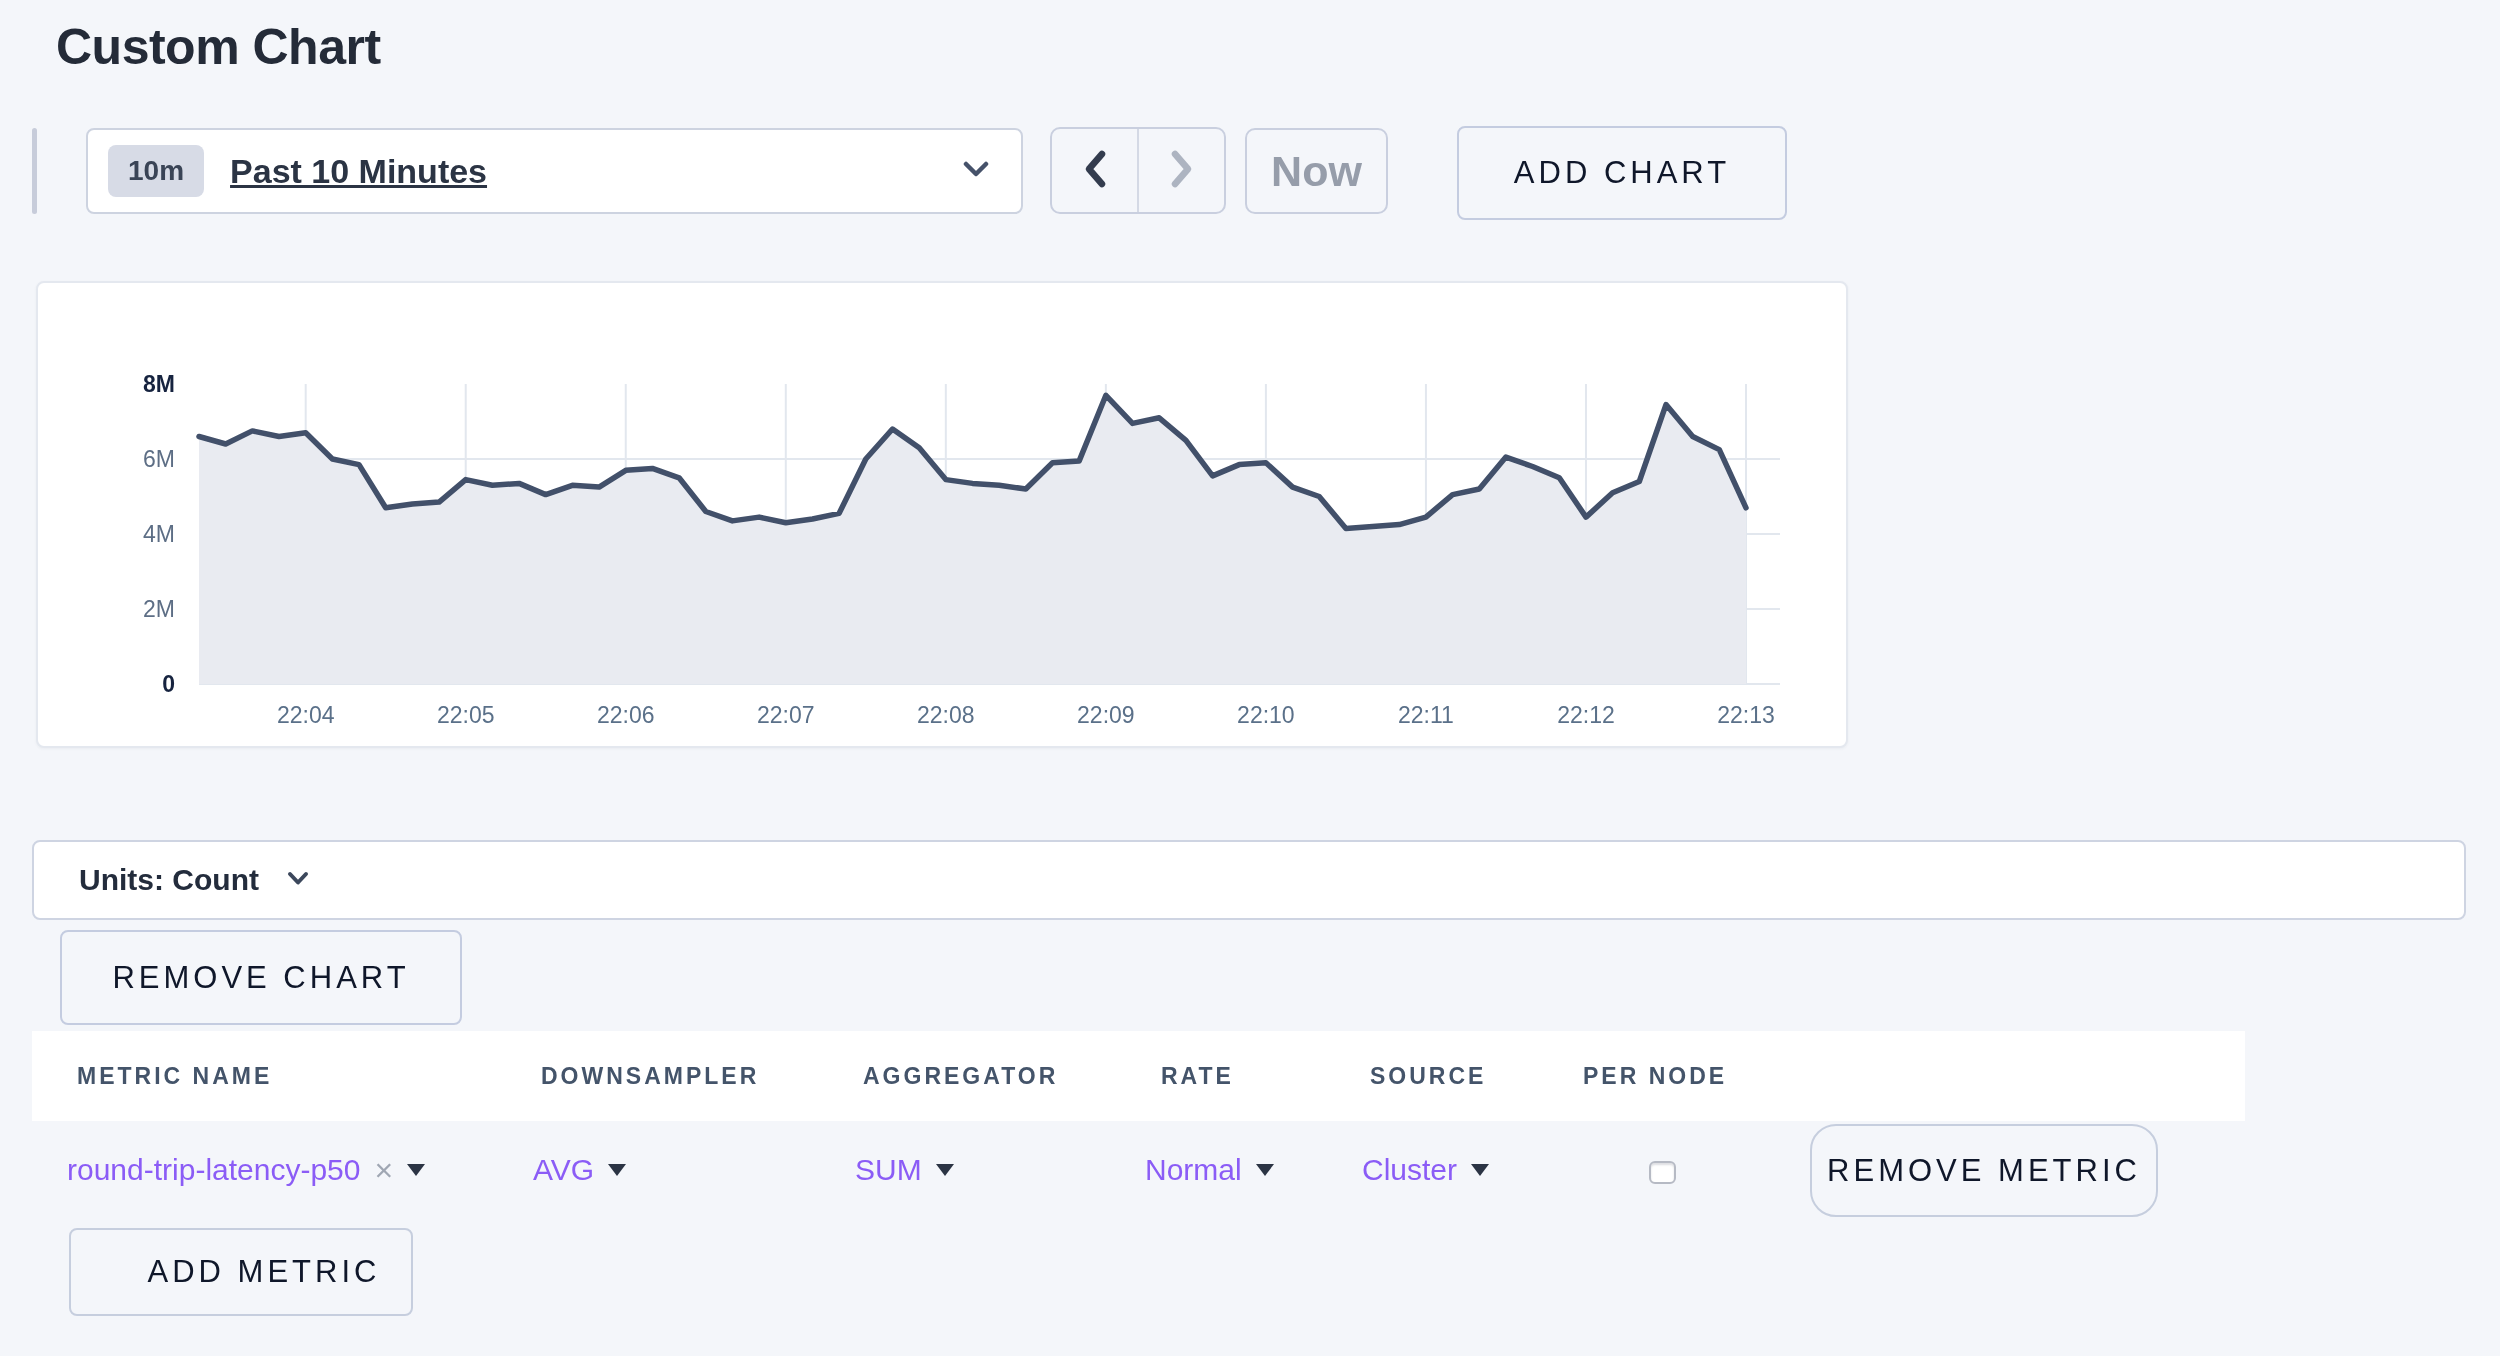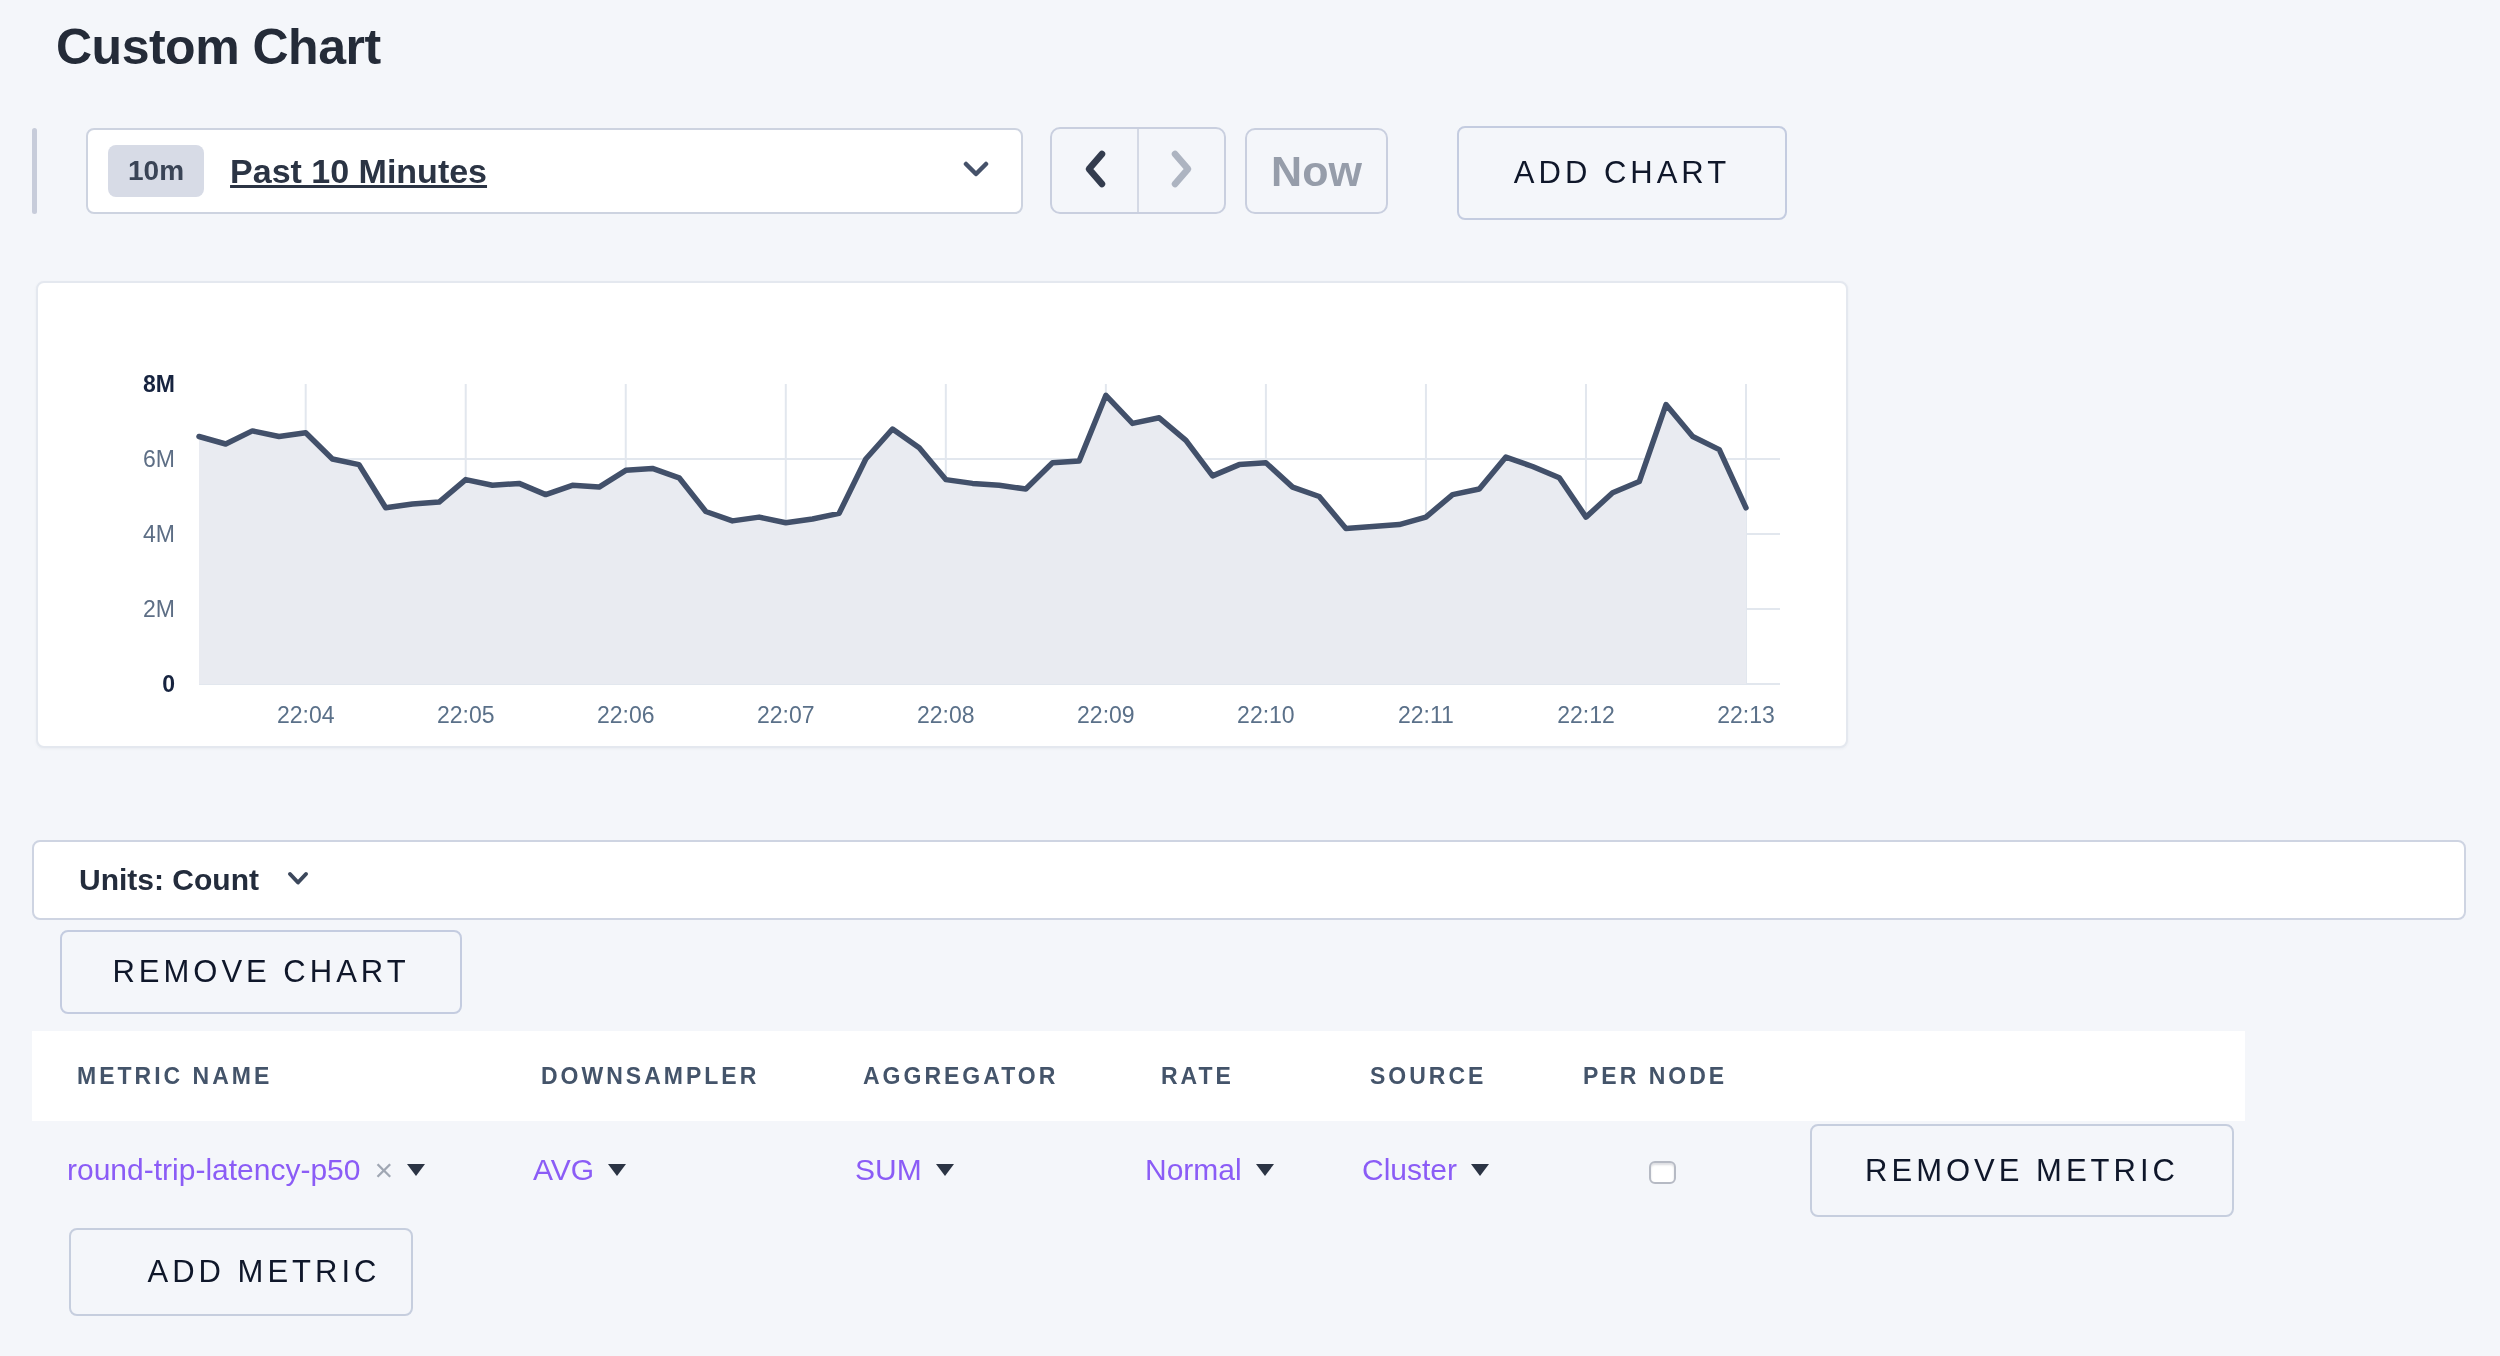--- a/index.html
+++ b/index.html
@@ -28,34 +28,34 @@
 
   
   #chart-card{left:36px;top:281px;width:1812px;height:467px;background:#ffffff;border:2px solid #e4e8ef;border-radius:8px;box-sizing:border-box;box-shadow:0 1px 3px rgba(40,50,70,0.05);}
   #chart-svg{position:absolute;left:0;top:0;}
 
   
   #units-bar{left:32px;top:840px;width:2434px;height:80px;background:#ffffff;border:2px solid #ced4e2;border-radius:8px;box-sizing:border-box;display:flex;align-items:center;cursor:pointer;}
   #units-label{margin-left:45px;font-size:30px;font-weight:700;color:#232c3c;}
   #units-bar .chev{margin-left:28px;}
 
-  #remove-chart-button{left:52px;top:930px;width:402px;height:84px;}
+  #remove-chart-button{left:52px;top:930px;width:402px;height:95px;}
 
   
   #table-header{left:32px;top:1031px;width:2213px;height:90px;background:#ffffff;}
   .th{position:absolute;top:0;height:90px;display:flex;align-items:center;font-size:23px;font-weight:700;letter-spacing:3px;color:#44546a;}
 
   .row-item{position:absolute;top:1140px;height:60px;display:flex;align-items:center;gap:14px;cursor:pointer;}
   .row-text{font-size:30px;color:#8b5cf6;white-space:nowrap;}
   .x-glyph{font-size:32px;color:#a0a7b3;cursor:pointer;}
   .tri-down{width:0;height:0;border-left:9px solid transparent;border-right:9px solid transparent;border-top:12px solid #2b3444;}
 
   #per-node-checkbox{left:1649px;top:1161px;width:27px;height:23px;background:#ffffff;border:2px solid #b6bac4;border-radius:6px;box-sizing:border-box;box-shadow:inset 0 2px 2px rgba(120,125,140,0.25);cursor:pointer;}
 
-  #remove-metric-button{left:1802px;top:1124px;width:424px;height:93px;border-color:#c6cede;}
+  #remove-metric-button{left:1802px;top:1124px;width:348px;height:93px;border-color:#c6cede;border-radius:26px;}
   #add-metric-button{left:61px;top:1228px;width:344px;height:88px;border-color:#c6cede;padding-left:46px;}
 </style>
 </head>
 <body>
 
 <div id="app">
 
   <div id="page-title" class="abs">Custom Chart</div>
 
   <div id="accent-bar" class="abs"></div>

